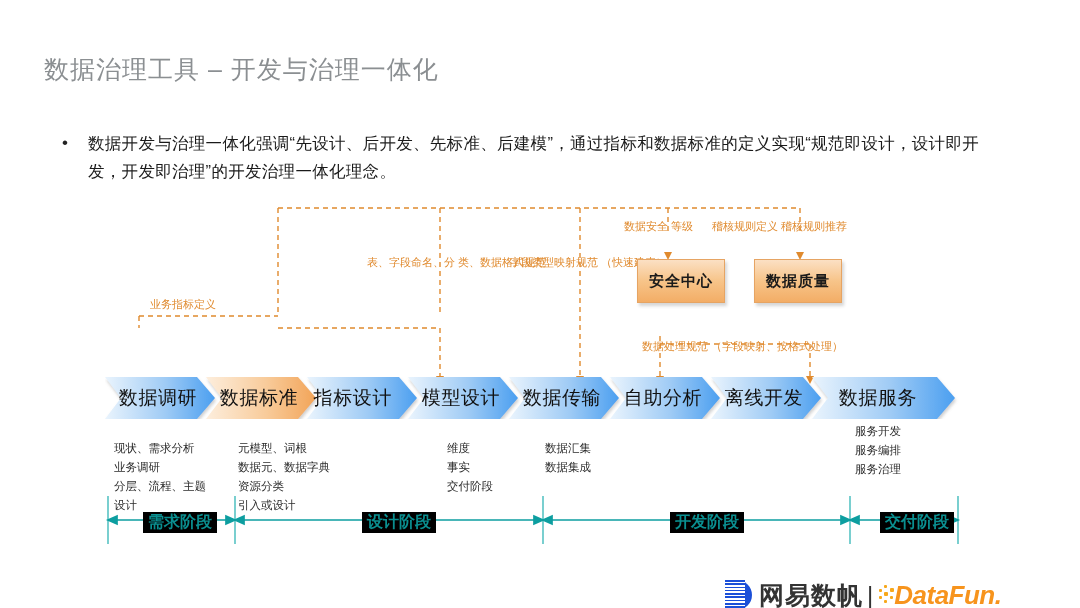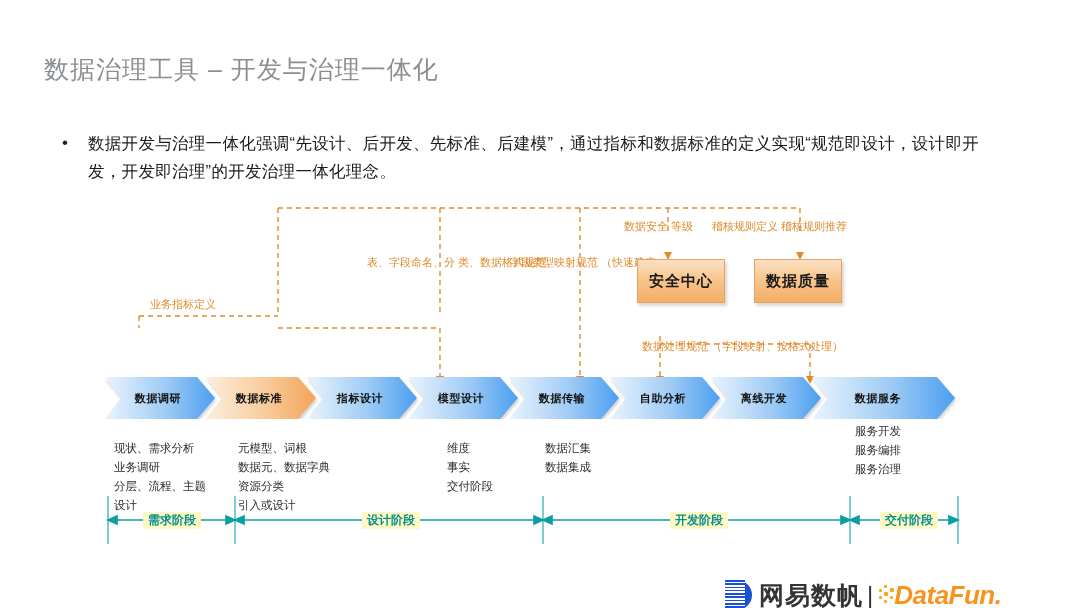--- a/index.html
+++ b/index.html
@@ -41,35 +41,35 @@
     box-shadow:2px 3px 3px rgba(120,120,120,.30);
     display:flex;align-items:center;justify-content:center;
     font-size:15px;font-weight:bold;color:#1a1a1a;letter-spacing:1px;
   }
 
   
   #chevrons{position:absolute;left:105px;top:181px;width:860px;height:42px;}
   #chevrons svg{display:block;}
   .chev-label{
     position:absolute;top:181px;height:56px;line-height:42px;
-    font-size:11px;font-weight:bold;color:#111;letter-spacing:.6px;
+    font-size:19px;font-weight:normal;color:#111;letter-spacing:.6px;
     text-align:center;pointer-events:none;
   }
 
   
   .detail{
     position:absolute;font-size:11.5px;line-height:19px;color:#2b2b2b;
     white-space:pre-line;
   }
 
   
   #phases{position:absolute;left:0;top:300px;width:1080px;height:60px;}
   .phase-label{
-    position:absolute;font-size:12px;font-weight:bold;color:#0a8f90;
-    background:#fef9c3;padding:0 5px;white-space:nowrap;
+    position:absolute;font-size:16px;font-weight:bold;color:#0a8f90;
+    background:#000000;padding:0 5px;white-space:nowrap;
   }
 
   
   #footer{position:absolute;left:725px;top:552px;width:330px;height:44px;display:flex;align-items:center;}
   .ne-mark{width:27px;height:30px;position:relative;flex:0 0 27px;}
   .ne-mark .halfcirc{
     position:absolute;right:0;top:0;width:20px;height:30px;
     background:#1b4fd8;border-radius:0 15px 15px 0;
   }
   .ne-mark .stripes{
@@ -170,21 +170,21 @@
           <path d="M404,0 H496 L514,21 L496,42 H404 L420,21 Z" fill="url(#gblue)"></path>
           <path d="M505,0 H597 L615,21 L597,42 H505 L521,21 Z" fill="url(#gblue)"></path>
           <path d="M606,0 H698 L716,21 L698,42 H606 L622,21 Z" fill="url(#gblue)"></path>
           <path d="M707,0 H832 L850,21 L832,42 H707 L723,21 Z" fill="url(#gblue)"></path>
         </g>
       </svg>
     </div>
 
     <div class="chev-label" style="left:110px;width:96px;">数据调研</div>
     <div class="chev-label" style="left:211px;width:96px;">数据标准</div>
-    <div class="chev-label" style="left:312px;width:96px;">指标设计</div>
+    <div class="chev-label" style="left:296px;width:96px;text-align:right;">指标设计</div>
     <div class="chev-label" style="left:413px;width:96px;">模型设计</div>
     <div class="chev-label" style="left:615px;width:96px;">自助分析</div>
     <div class="chev-label" style="left:514px;width:96px;">数据传输</div>
     <div class="chev-label" style="left:716px;width:96px;">离线开发</div>
     <div class="chev-label" style="left:830px;width:96px;">数据服务</div>
 
     <div class="detail" style="left:114px;top:243px;width:120px;">现状、需求分析
 业务调研
 分层、流程、主题
 设计</div>

